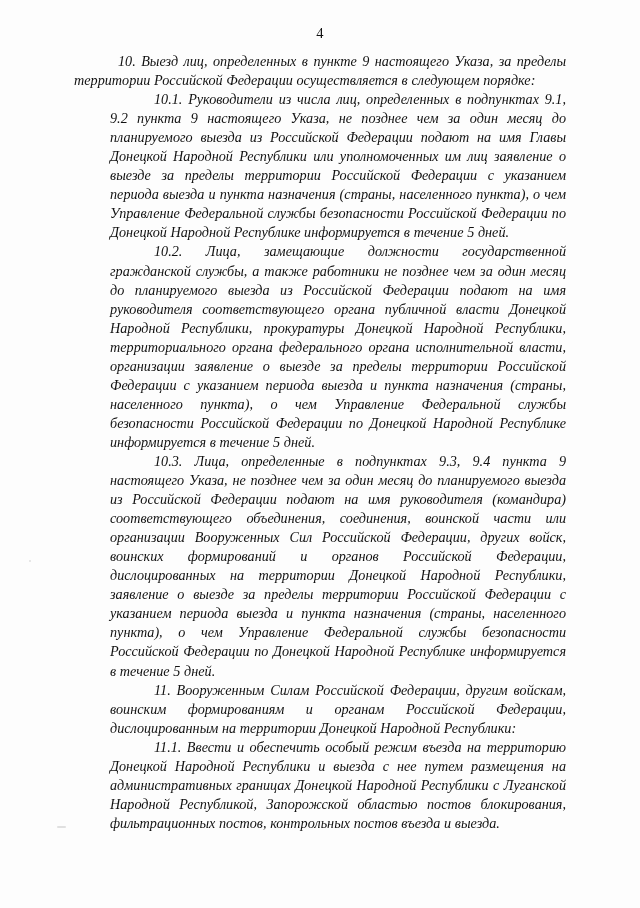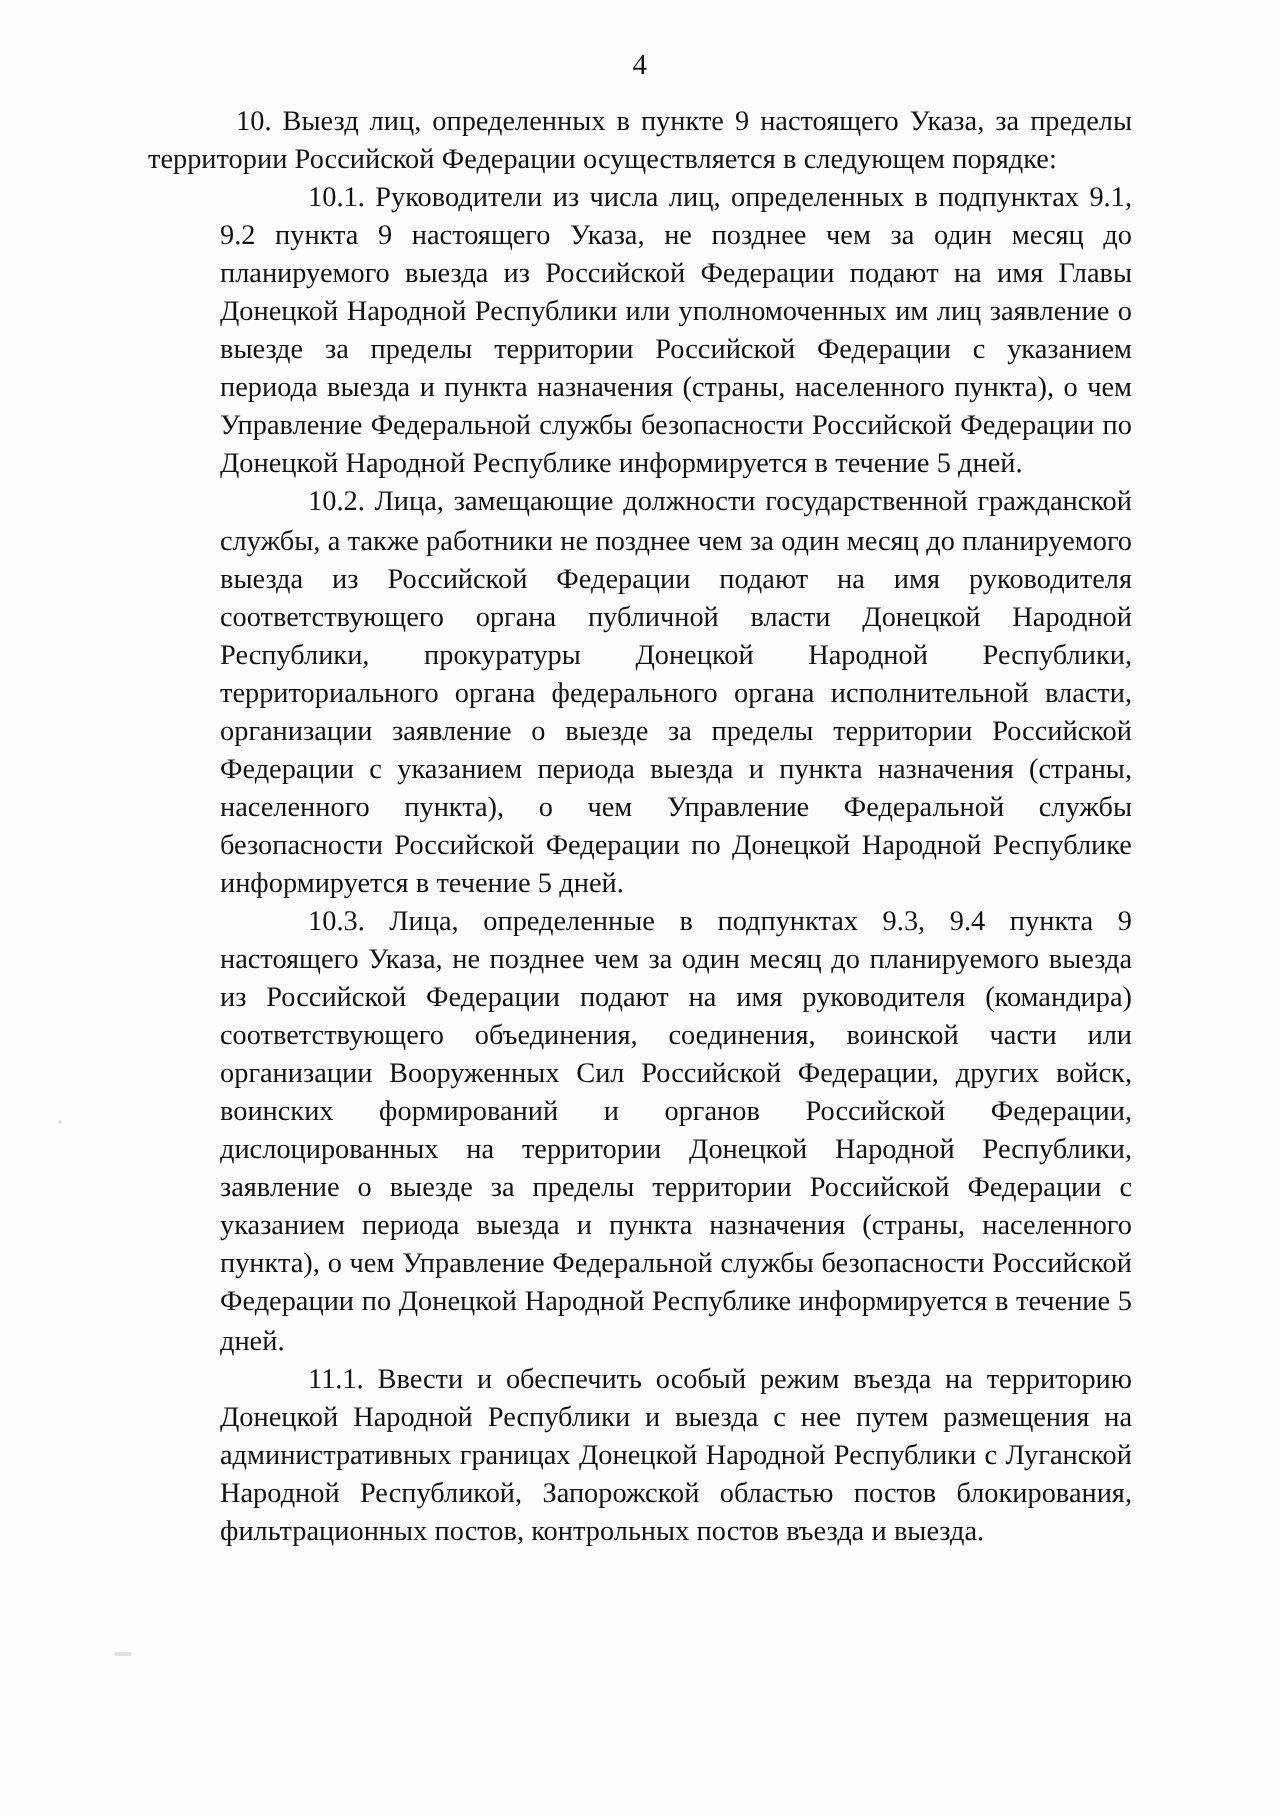--- a/index.html
+++ b/index.html
@@ -31,20 +31,21 @@
     font-size: 14.5px;
     line-height: 18px;
     letter-spacing: 0.2px;
     color: #111;
   }
   .body-area {
     position: absolute;
     left: 74px;
     top: 52px;
     width: 492px;
+    font-style: italic;
   }
   p.para {
     margin: 0 0 0 0;
     padding: 0;
     font-size: 14.2px;
     line-height: 19.05px;
     text-align: justify;
     text-justify: inter-word;
     text-indent: 44px;
     color: #111111;
@@ -79,20 +80,21 @@
 
     <p class="para">10. Выезд лиц, определенных в пункте 9 настоящего Указа, за пределы территории Российской Федерации осуществляется в следующем порядке:</p>
 
     <p class="para gap">10.1. Руководители из числа лиц, определенных в подпунктах 9.1, 9.2 пункта 9 настоящего Указа, не позднее чем за один месяц до планируемого выезда из Российской Федерации подают на имя Главы Донецкой Народной Республики или уполномоченных им лиц заявление о выезде за пределы территории Российской Федерации с указанием периода выезда и пункта назначения (страны, населенного пункта), о чем Управление Федеральной службы безопасности Российской Федерации по Донецкой Народной Республике информируется в течение 5 дней.</p>
 
     <p class="para gap">10.2. Лица, замещающие должности государственной гражданской службы, а также работники не позднее чем за один месяц до планируемого выезда из Российской Федерации подают на имя руководителя соответствующего органа публичной власти Донецкой Народной Республики, прокуратуры Донецкой Народной Республики, территориального органа федерального органа исполнительной власти, организации заявление о выезде за пределы территории Российской Федерации с указанием периода выезда и пункта назначения (страны, населенного пункта), о чем Управление Федеральной службы безопасности Российской Федерации по Донецкой Народной Республике информируется в течение 5 дней.</p>
 
     <p class="para gap">10.3. Лица, определенные в подпунктах 9.3, 9.4 пункта 9 настоящего Указа, не позднее чем за один месяц до планируемого выезда из Российской Федерации подают на имя руководителя (командира) соответствующего объединения, соединения, воинской части или организации Вооруженных Сил Российской Федерации, других войск, воинских формирований и органов Российской Федерации, дислоцированных на территории Донецкой Народной Республики, заявление о выезде за пределы территории Российской Федерации с указанием периода выезда и пункта назначения (страны, населенного пункта), о чем Управление Федеральной службы безопасности Российской Федерации по Донецкой Народной Республике информируется в течение 5 дней.</p>
 
 
+    <p class="para gap">11. Вооруженным Силам Российской Федерации, другим войскам, воинским формированиям и органам Российской Федерации, дислоцированным на территории Донецкой Народной Республики:</p>
 
     <p class="para gap">11.1. Ввести и обеспечить особый режим въезда на территорию Донецкой Народной Республики и выезда с нее путем размещения на административных границах Донецкой Народной Республики с Луганской Народной Республикой, Запорожской областью постов блокирования, фильтрационных постов, контрольных постов въезда и выезда.</p>
 
   </div>
 
   <div class="speck s1"></div>
   <div class="speck s2"></div>
 
 </div>
 

